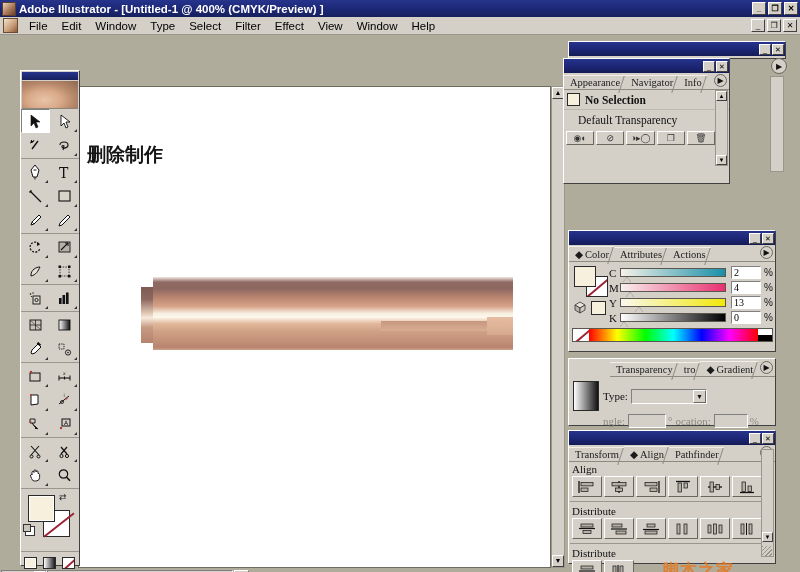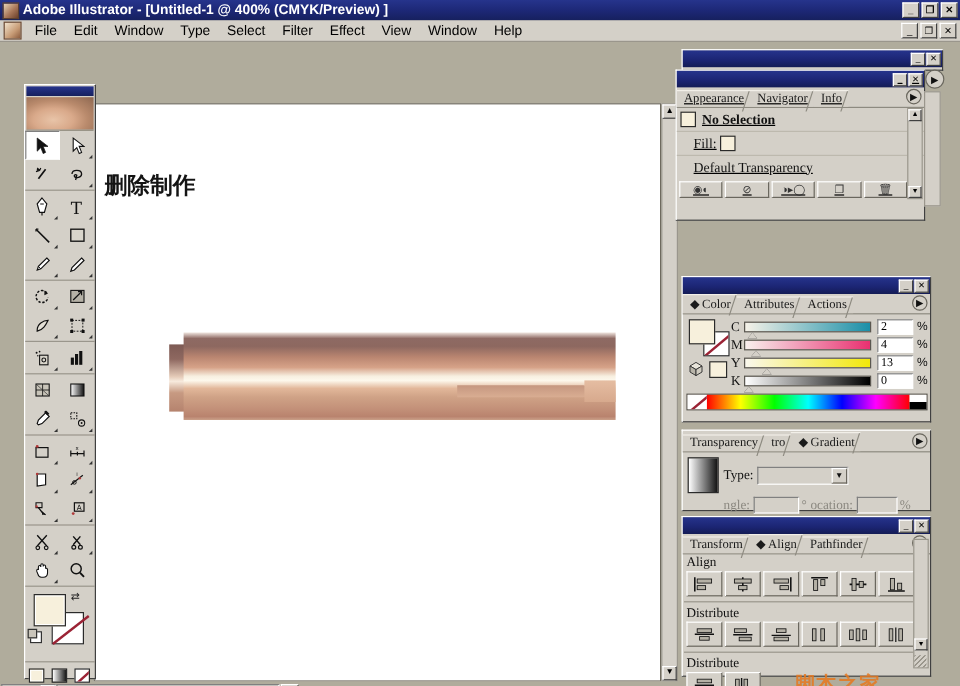--- a/index.html
+++ b/index.html
@@ -721,39 +721,35 @@
       </div>
     </div>
 
     <div class="palette" style="left:568px;top:5px;width:218px;height:18px;">
       <div class="pal-bar">
         <div class="wbtn">_</div>
         <div class="wbtn">✕</div>
       </div>
     </div>
 
-    <div class="palette" style="left:563px;top:22px;width:208px;height:126px;text-decoration:underline;">
+    <div class="palette" style="left:563px;top:22px;width:167px;height:126px;">
       <div class="pal-bar">
         <div class="wbtn">_</div>
         <div class="wbtn">✕</div>
       </div>
       <div class="pal-tabs">
         <div class="ptab active"><span>Appearance</span><span class="slash"></span></div>
         <div class="ptab"><span>Navigator</span><span class="slash"></span></div>
         <div class="ptab"><span>Info</span><span class="slash"></span></div>
         <div class="pal-menu">▶</div>
       </div>
       <div class="pal-body" style="padding:0;position:relative;">
         <div class="app-row head">
           <div class="app-swatch"></div>
           <span class="app-label" style="font-weight:bold;">No Selection</span>
-        </div>
-        <div class="app-row app-sub">
-          <span class="app-label">Fill:</span>
-          <div class="mini-sw fill"></div>
         </div>
         <div class="app-row app-sub" style="border-bottom:none;">
           <span class="app-label">Default Transparency</span>
         </div>
         <div class="scrollstrip" style="top:0;height:76px;">
           <div class="sc-arrow" style="width:11px;height:10px;line-height:8px;font-size:6px;">▲</div>
           <div class="sc-arrow" style="width:11px;height:10px;line-height:8px;font-size:6px;position:absolute;bottom:0;">▼</div>
         </div>
         <div class="app-btns">
           <div class="app-btn">◉◐</div>
@@ -829,21 +825,21 @@
         </div>
       </div>
       <div class="spectrum">
         <div class="spec-none"></div>
         <div class="spec-bar"></div>
         <div class="spec-wb"></div>
       </div>
     </div>
 
     <div class="palette" style="left:568px;top:322px;width:208px;height:68px;">
-      <div class="pal-tabs" style="margin-top:1px;">
+      <div class="pal-tabs" style="margin-top:1px;margin-left:41px;">
         <div class="ptab"><span>Transparency</span><span class="slash"></span></div>
         <div class="ptab"><span>tro</span><span class="slash"></span></div>
         <div class="ptab active"><span style="margin-right:2px;">◆</span><span>Gradient</span><span class="slash"></span></div>
         <div class="pal-menu">▶</div>
       </div>
       <div class="grad-body">
         <div class="grad-row">
           <div class="grad-prev"></div>
           <span class="fld-label">Type:</span>
           <div class="combo">

